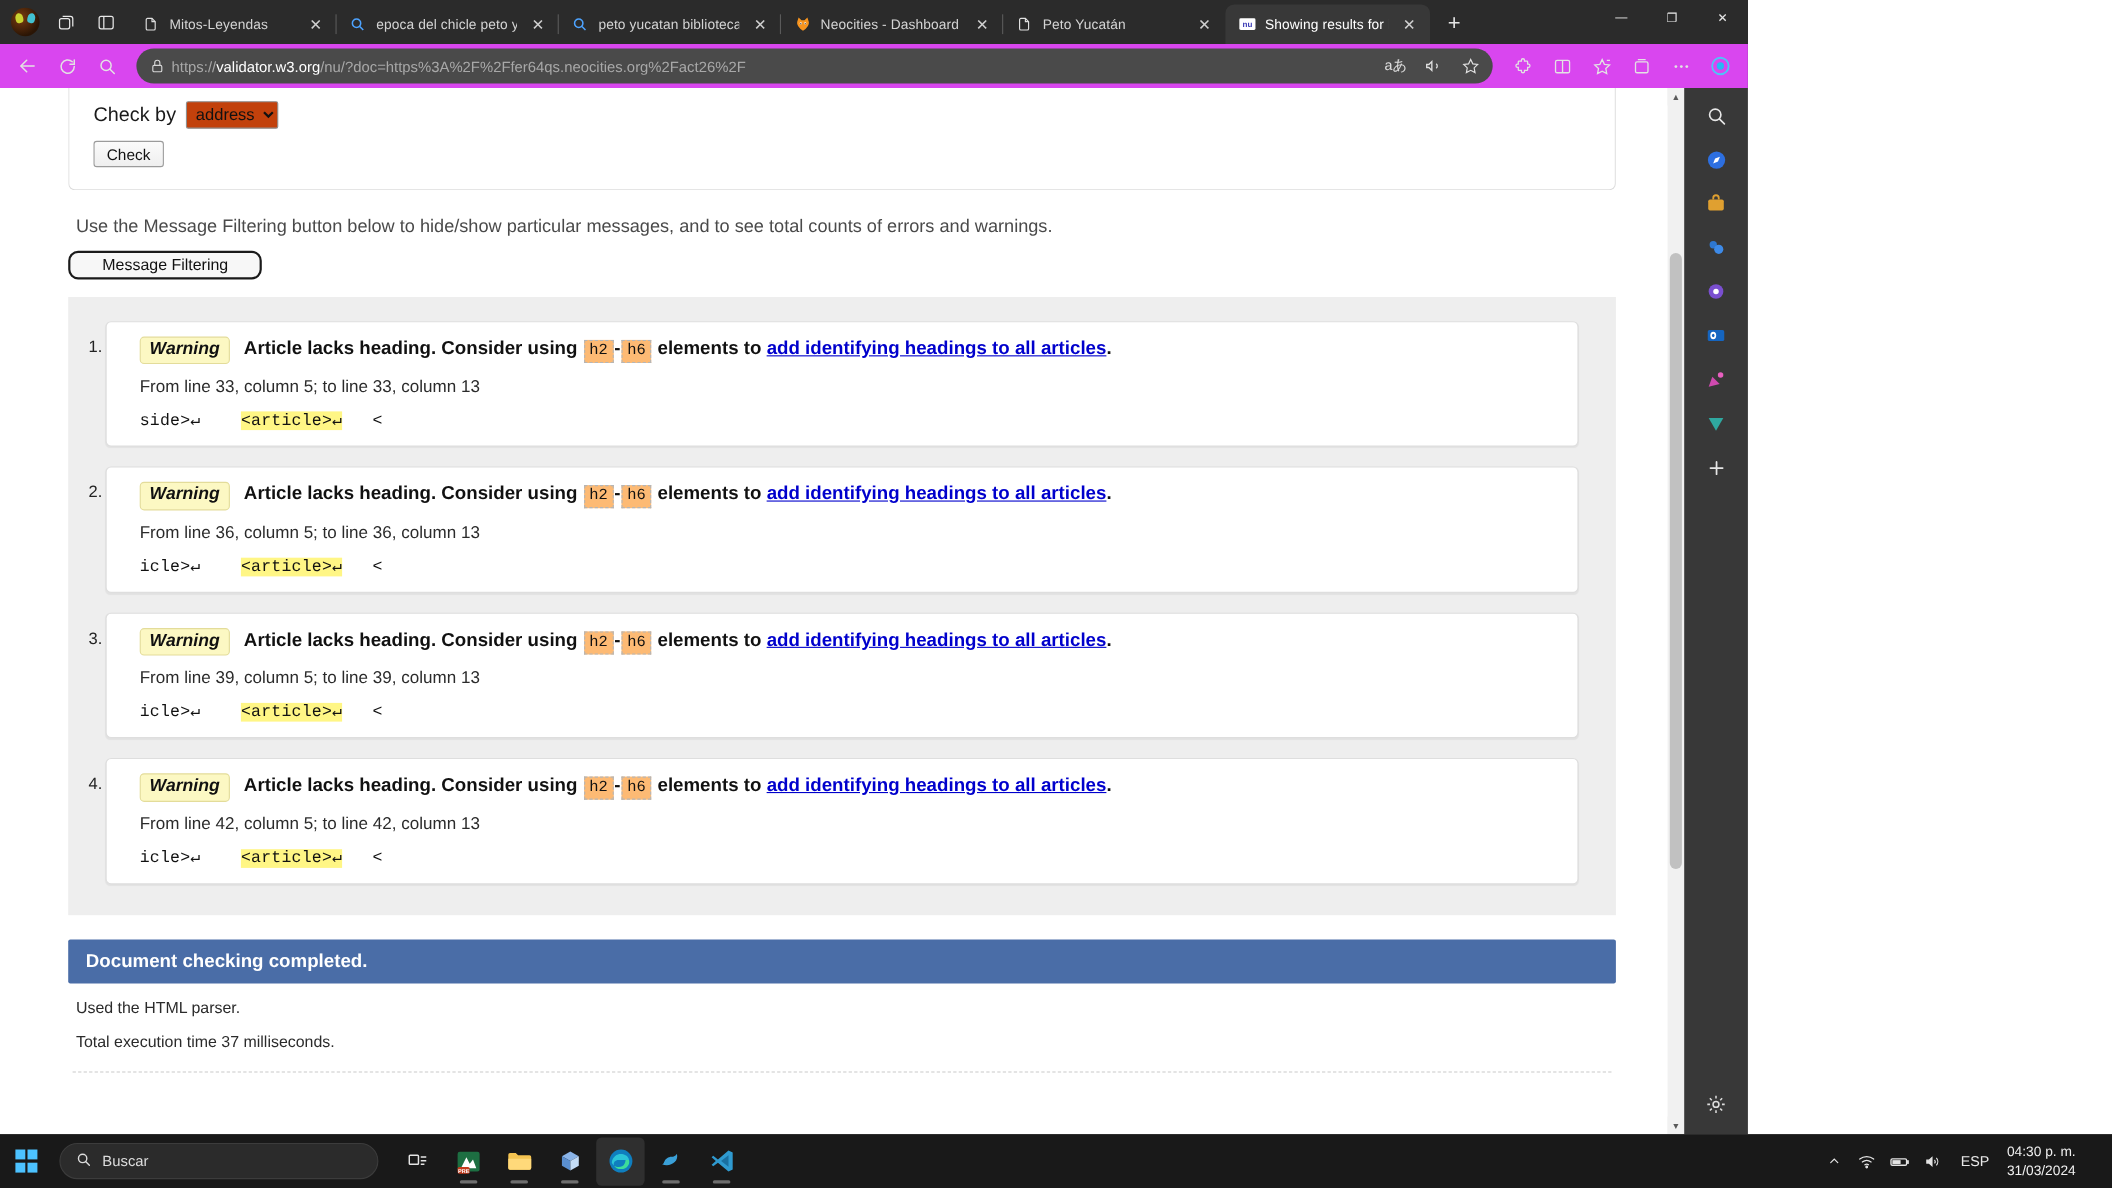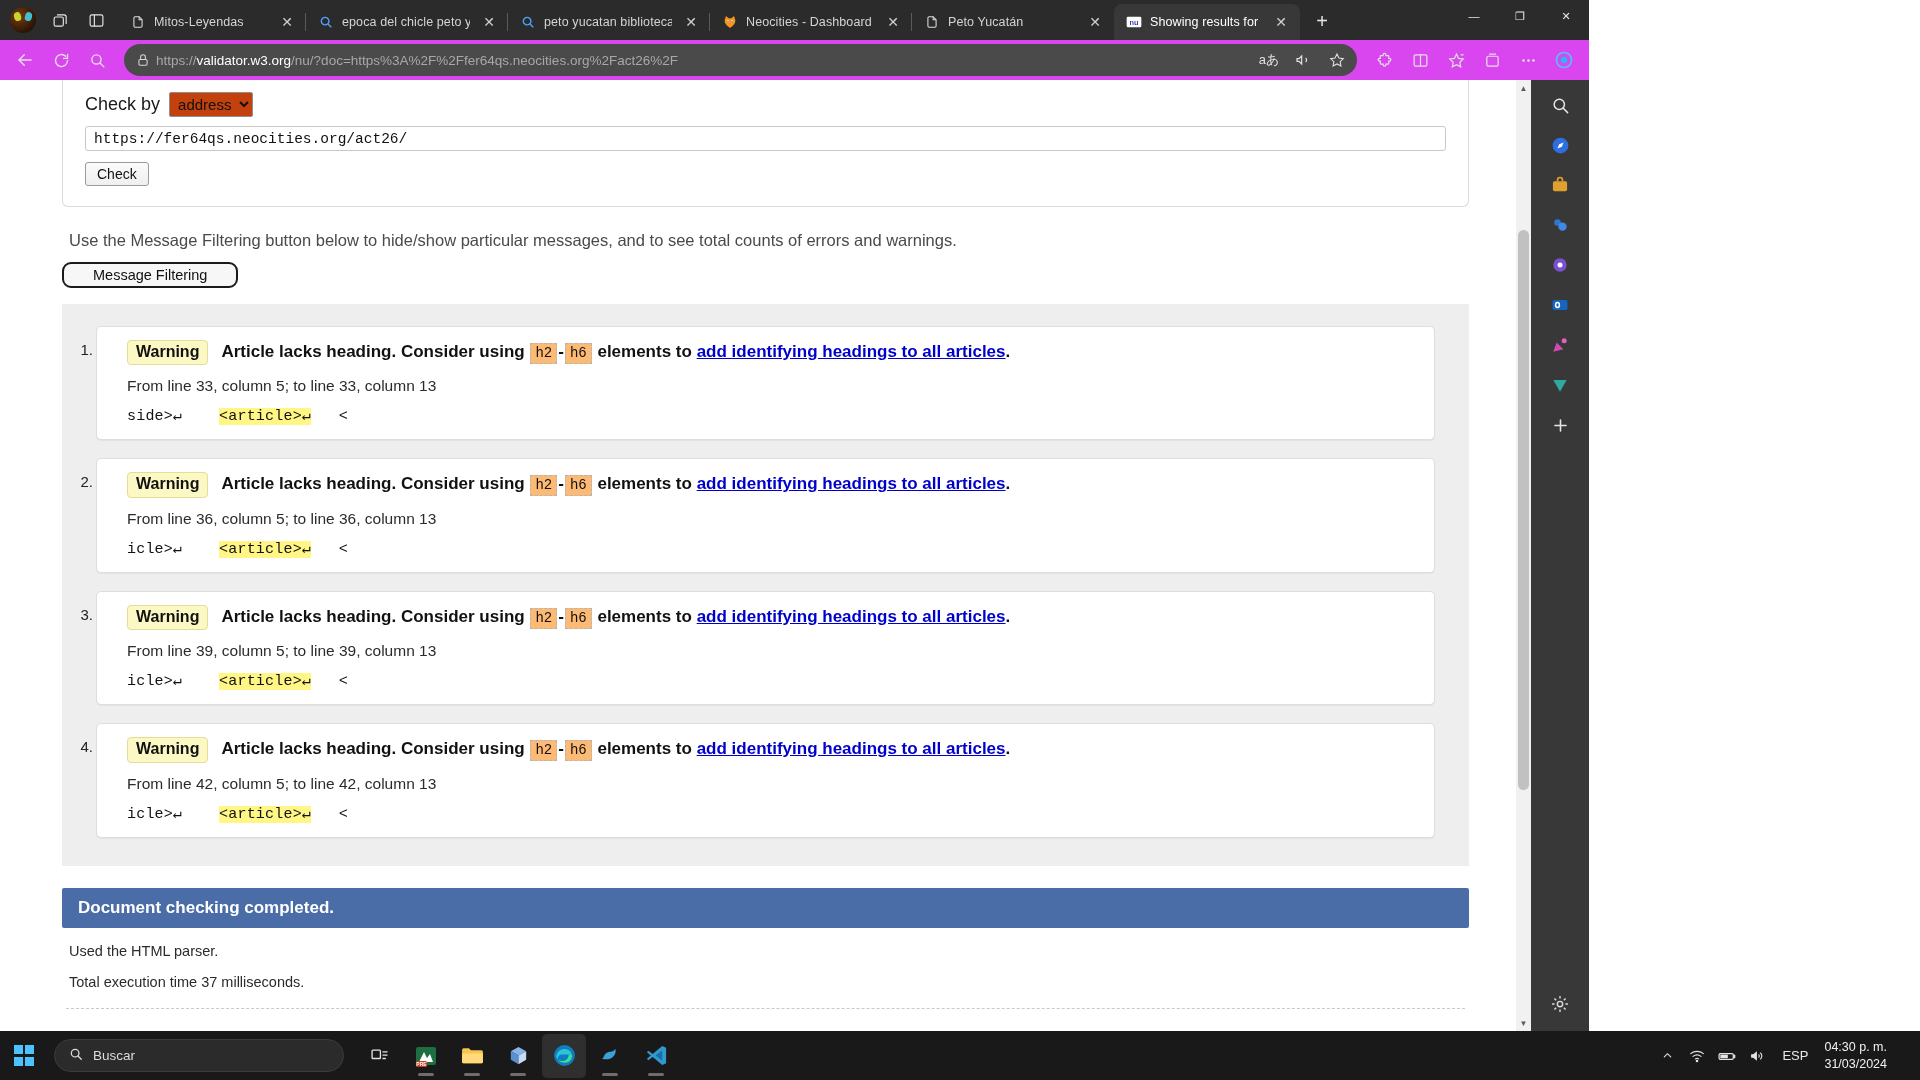--- a/index.html
+++ b/index.html
@@ -40,21 +40,21 @@
   .tab {
     height: 36px; display: flex; align-items: center; gap: 8px;
     padding: 0 8px 0 12px; border-radius: 8px 8px 0 0; min-width: 0;
     position: relative; color: #d4d4d4; font-size: 12.5px;
   }
   .tab + .tab::before {
     content: ""; position: absolute; left: -1px; top: 9px; height: 18px; width: 1px; background: #5a5a5a;
   }
   .tab.active { background: #383838; color: #ffffff; }
   .tab.active::before, .tab.active + .tab::before { display: none; }
-  .tab-favicon { width: 16px; height: 16px; flex: none; display: flex; align-items: center; justify-content: center; }
+  .tab-favicon { width: 16px; height: 16px; flex: none; display: flex; align-items: center; }
   .tab-title { white-space: nowrap; overflow: hidden; text-overflow: clip; flex: 1; min-width: 0; letter-spacing: .1px; }
   .tab-close {
     width: 22px; height: 22px; flex: none; border-radius: 4px; color: #cfcfcf;
     display: flex; align-items: center; justify-content: center; font-size: 14px; line-height: 1;
   }
   .tab-new {
     width: 32px; height: 32px; margin: 0 0 3px 6px; border-radius: 5px; color: #e4e4e4;
     display: flex; align-items: center; justify-content: center; font-size: 20px; flex: none;
   }
 
@@ -134,21 +134,21 @@
     box-shadow: 0 1px 1px rgba(0,0,0,.05);
   }
   .msg-num {
     position: absolute; left: -26px; top: 14px; width: 22px; text-align: right;
     font-size: 15px; color: #222;
   }
   .msg-head { display: flex; align-items: baseline; flex-wrap: wrap; gap: 0; font-size: 17px; }
   .badge {
     background: #fcf8c3; border: 1px solid #e3dc9a; border-radius: 4px;
     font-weight: bold; font-size: 16px; padding: 2px 8px 3px 8px; color: #111;
-    margin-right: 13px; line-height: 1.15;
+    margin-right: 13px; line-height: 1.15; font-style: italic;
   }
   .msg-text { font-weight: bold; color: #111; line-height: 1.35; }
   .code-chip {
     font-family: "Liberation Mono", monospace; font-size: 14px; font-weight: normal;
     border: 1px dashed #b6b6b6; padding: 1px 4px 2px 4px; color: #111; background: #fdba74;
     margin: 0 1px;
   }
   .msg-link { color: #0000cc; text-decoration: underline; font-weight: bold; }
   .msg-loc { font-size: 15.5px; color: #2b2b2b; margin-top: 12px; }
   .extract {
@@ -395,21 +395,20 @@
       <div class="pagescroll">
         <div class="content">
 
           <div class="formbox">
             <div class="checkby">
               <span>Check by</span>
               <select class="cb-select">
                 <option selected="">address</option>
               </select>
             </div>
-            <input class="addr-input" type="text" value="https://fer64qs.neocities.org/act26/" style="">
             <div>
               <button class="check-btn">Check</button>
             </div>
           </div>
 
           <p class="hint">Use the Message Filtering button below to hide/show particular messages, and to see total counts of errors and warnings.</p>
           <button class="filter-btn">Message Filtering</button>
 
           <div class="results">
             <ol class="msglist">

